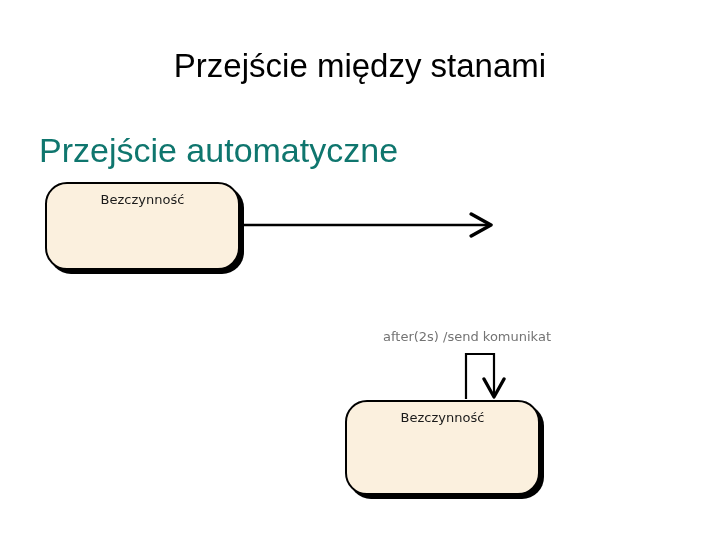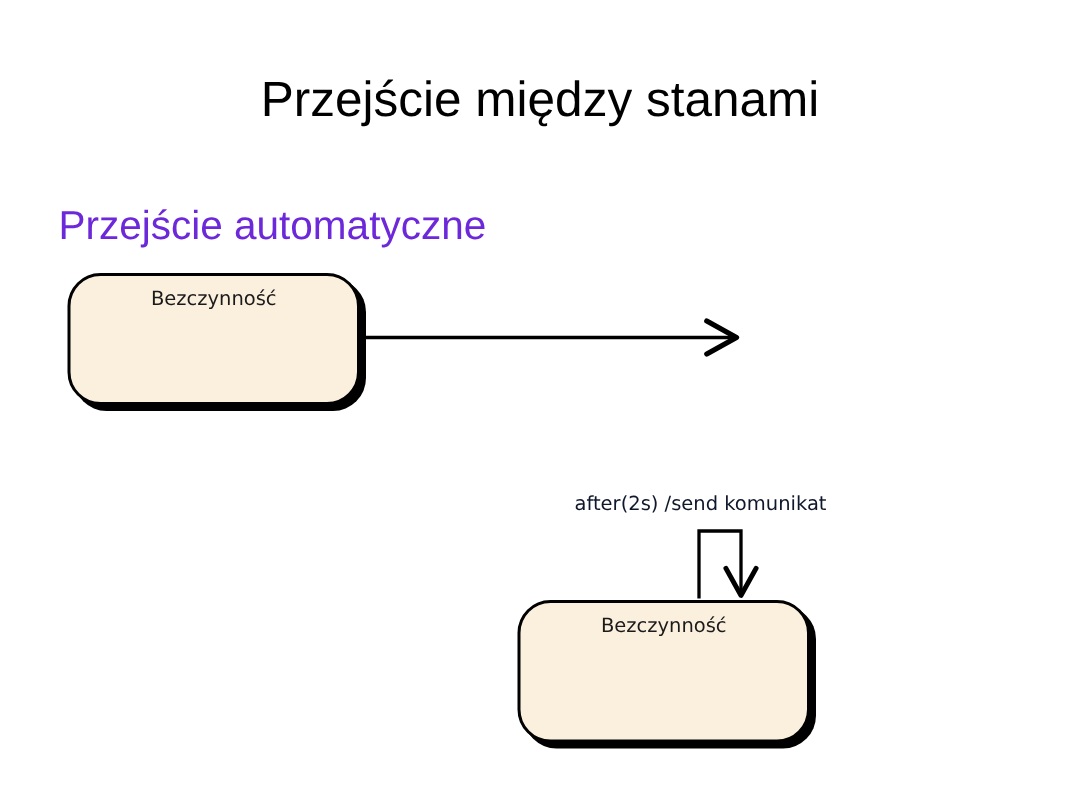--- a/index.html
+++ b/index.html
@@ -23,23 +23,23 @@
     width: 720px;
     text-align: center;
     font-size: 33px;
     line-height: 40px;
     color: #000000;
     font-weight: 400;
     white-space: nowrap;
   }
   .section-label {
     position: absolute;
-    font-size: 27px;
+    font-size: 34px;
     line-height: 30px;
-    color: #6d28d9;
+    color: #0f766e;
     font-weight: 400;
     white-space: nowrap;
   }
   #section-auto-label { left: 39px; top: 135px; }
   #section-self-label { left: 39px; top: 320px; }
 
   
   .state-box {
     position: absolute;
     box-sizing: border-box;
@@ -70,21 +70,21 @@
     left: 0;
     top: 0;
     width: 720px;
     height: 540px;
     pointer-events: none;
   }
   .transition-label {
     position: absolute;
     font-size: 13px;
     line-height: 16px;
-    color: #0f172a;
+    color: #737373;
     font-family: "DejaVu Sans", sans-serif;
     white-space: nowrap;
   }
   #self-transition-label { left: 383px; top: 329px; }
 </style>
 </head>
 <body>
 
 <div id="slide">
 

